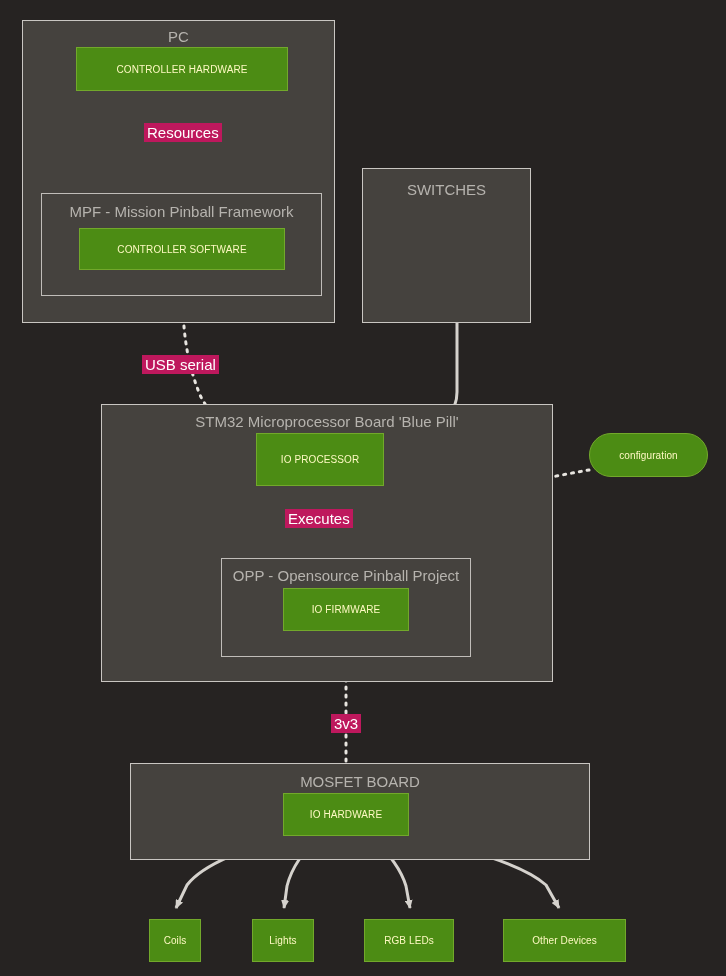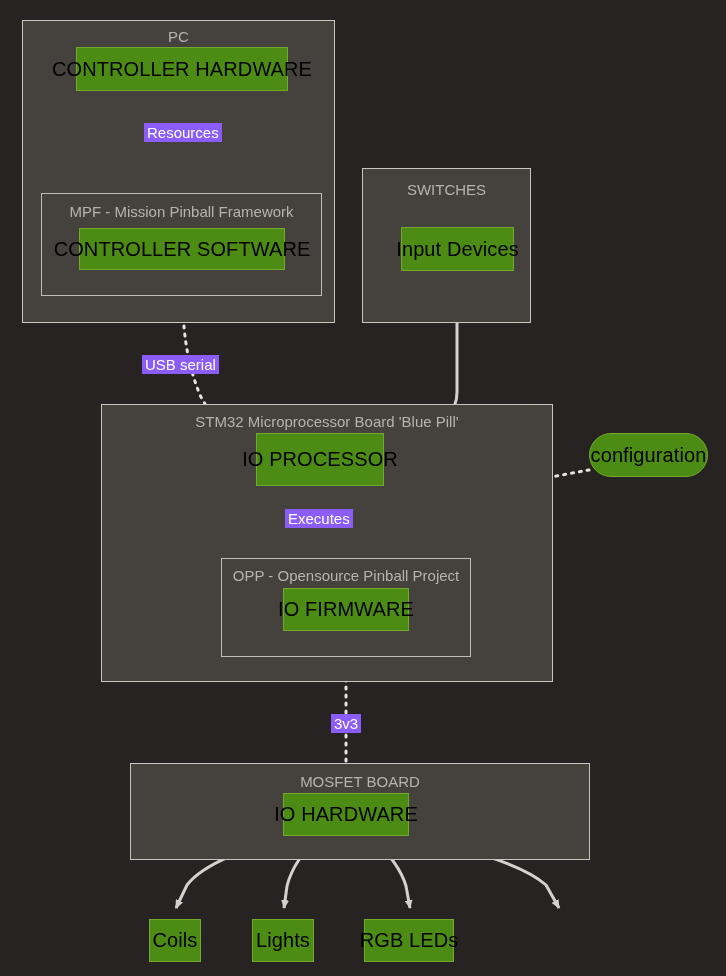--- a/index.html
+++ b/index.html
@@ -50,34 +50,34 @@
     line-height: 18px;
     white-space: nowrap;
   }
 
   
   .node {
     position: absolute;
     background: #4C8C14;
     border: 1px solid #72A82B;
     box-sizing: border-box;
-    color: #000000;
-    font-size: 20px;
+    color: #fef9c3;
+    font-size: 10px;
     display: flex;
     align-items: center;
     justify-content: center;
     text-align: center;
     white-space: nowrap;
     letter-spacing: 0.1px;
   }
 
   
   .edge-label {
     position: absolute;
-    background: #8b5cf6;
+    background: #be185d;
     color: #ffffff;
     font-size: 15px;
     line-height: 19px;
     padding: 0 3px;
     white-space: nowrap;
     box-sizing: border-box;
   }
 </style>
 </head>
 <body>
@@ -133,36 +133,36 @@
   </div>
 
   <div class="cluster" style="left:130px; top:763px; width:460px; height:97px;">
     <div class="cluster-label" style="top:9px;">MOSFET BOARD</div>
   </div>
 
   <div class="node" style="left:76px; top:47px; width:212px; height:44px;">CONTROLLER HARDWARE</div>
 
   <div class="node" style="left:79px; top:228px; width:206px; height:42px;">CONTROLLER SOFTWARE</div>
 
-  <div class="node" style="left:401px; top:227px; width:113px; height:44px;">Input Devices</div>
 
   <div class="node" style="left:256px; top:433px; width:128px; height:53px;">IO PROCESSOR</div>
 
   <div class="node" style="left:589px; top:433px; width:119px; height:44px;border-radius:22px;">configuration</div>
 
   <div class="node" style="left:283px; top:588px; width:126px; height:43px;">IO FIRMWARE</div>
 
   <div class="node" style="left:283px; top:793px; width:126px; height:43px;">IO HARDWARE</div>
 
   <div class="node" style="left:149px; top:919px; width:52px; height:43px;">Coils</div>
 
   <div class="node" style="left:252px; top:919px; width:62px; height:43px;">Lights</div>
 
   <div class="node" style="left:364px; top:919px; width:90px; height:43px;">RGB LEDs</div>
 
+  <div class="node" style="left:503px; top:919px; width:123px; height:43px;">Other Devices</div>
 
   <div class="edge-label" style="left:144px; top:123px;">Resources</div>
 
   <div class="edge-label" style="left:142px; top:355px;">USB serial</div>
 
   <div class="edge-label" style="left:285px; top:509px;">Executes</div>
 
   <div class="edge-label" style="left:331px; top:714px;">3v3</div>
 
 </div>

